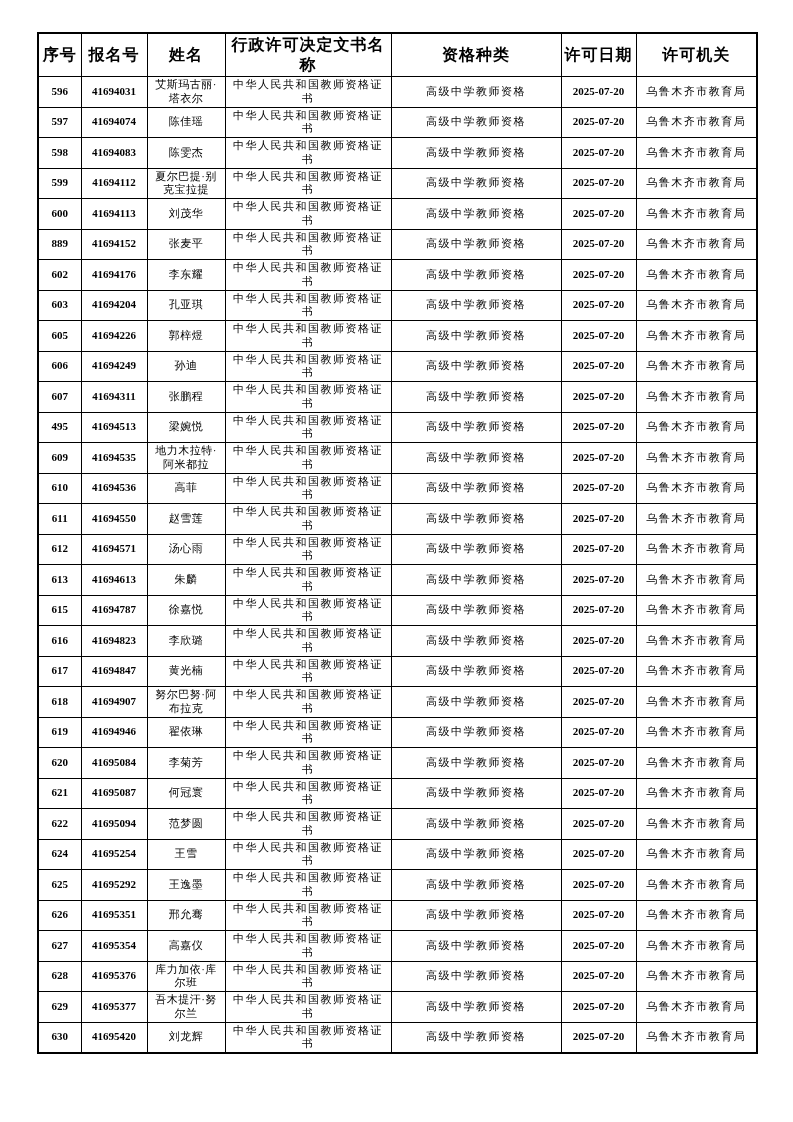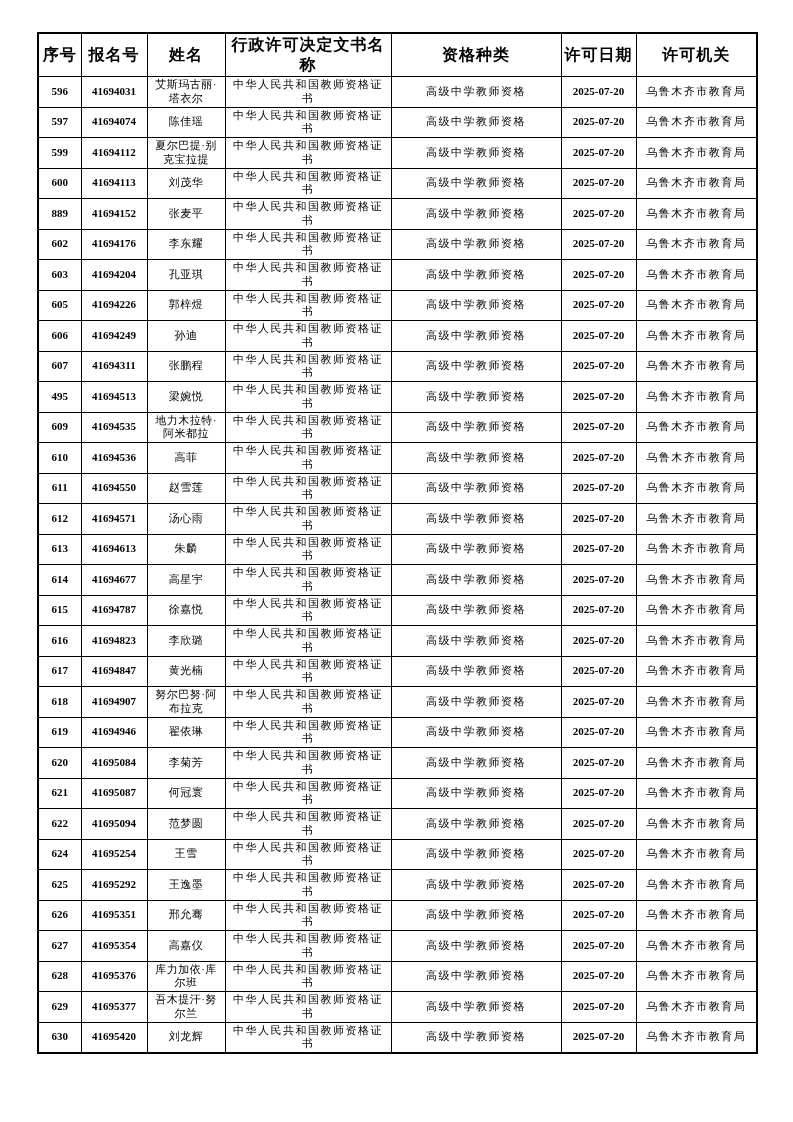--- a/index.html
+++ b/index.html
@@ -102,20 +102,29 @@
         <tr>
           <td>597</td>
           <td>41694074</td>
           <td>陈佳瑶</td>
           <td>中华人民共和国教师资格证书</td>
           <td>高级中学教师资格</td>
           <td>2025-07-20</td>
           <td>乌鲁木齐市教育局</td>
         </tr>
         <tr>
+          <td>598</td>
+          <td>41694083</td>
+          <td>陈雯杰</td>
+          <td>中华人民共和国教师资格证书</td>
+          <td>高级中学教师资格</td>
+          <td>2025-07-20</td>
+          <td>乌鲁木齐市教育局</td>
+        </tr>
+        <tr>
           <td>599</td>
           <td>41694112</td>
           <td>夏尔巴提·别克宝拉提</td>
           <td>中华人民共和国教师资格证书</td>
           <td>高级中学教师资格</td>
           <td>2025-07-20</td>
           <td>乌鲁木齐市教育局</td>
         </tr>
         <tr>
           <td>600</td>
@@ -222,29 +231,20 @@
           <td>汤心雨</td>
           <td>中华人民共和国教师资格证书</td>
           <td>高级中学教师资格</td>
           <td>2025-07-20</td>
           <td>乌鲁木齐市教育局</td>
         </tr>
         <tr>
           <td>613</td>
           <td>41694613</td>
           <td>朱麟</td>
-          <td>中华人民共和国教师资格证书</td>
-          <td>高级中学教师资格</td>
-          <td>2025-07-20</td>
-          <td>乌鲁木齐市教育局</td>
-        </tr>
-        <tr>
-          <td>614</td>
-          <td>41694677</td>
-          <td>高星宇</td>
           <td>中华人民共和国教师资格证书</td>
           <td>高级中学教师资格</td>
           <td>2025-07-20</td>
           <td>乌鲁木齐市教育局</td>
         </tr>
         <tr>
           <td>615</td>
           <td>41694787</td>
           <td>徐嘉悦</td>
           <td>中华人民共和国教师资格证书</td>

